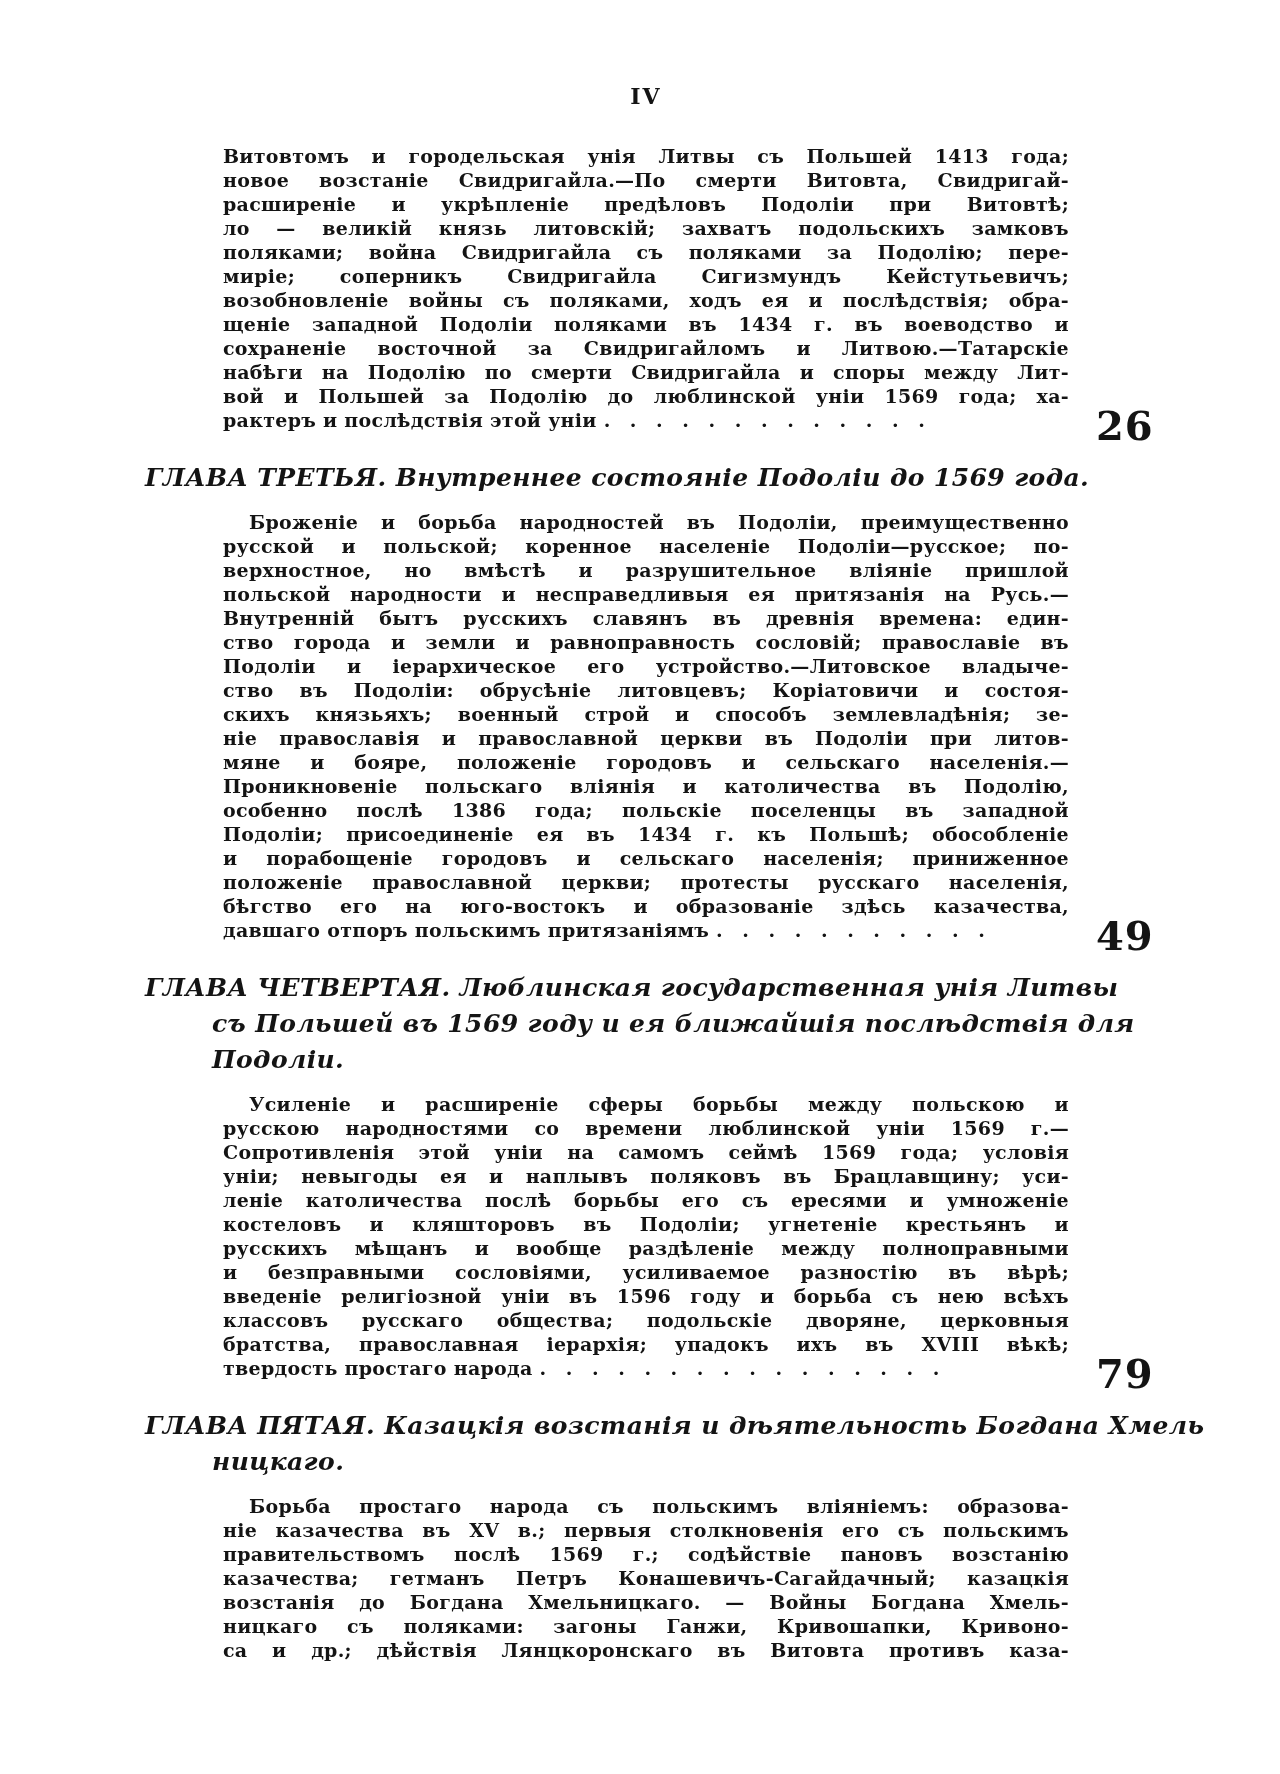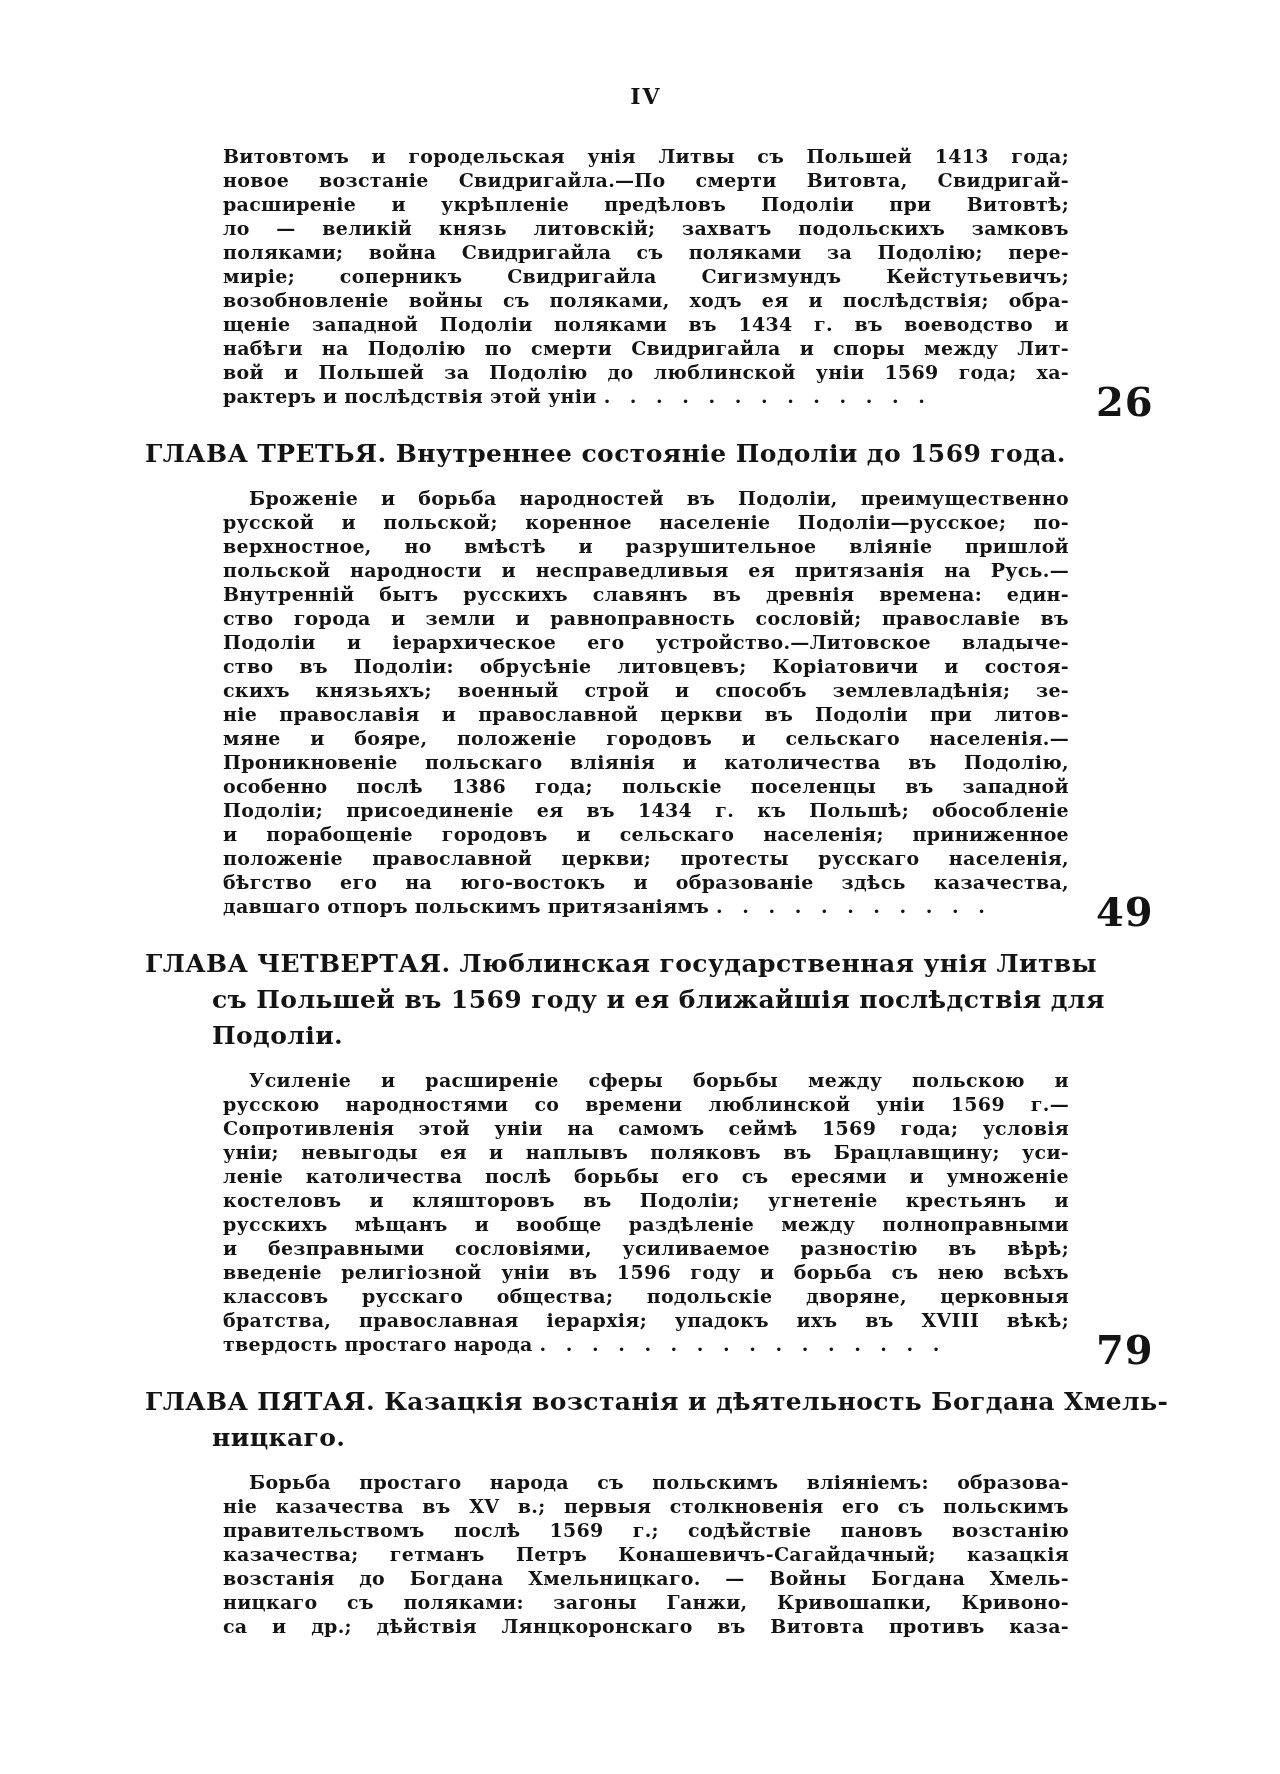--- a/index.html
+++ b/index.html
@@ -39,20 +39,21 @@
   }
   .heading {
     margin-top: 28px;
     margin-bottom: 14px;
   }
   .heading-line {
     font-size: 25px;
     line-height: 36px;
     letter-spacing: 0.4px;
     white-space: nowrap;
+    font-style: italic;
   }
   .heading-line.first {
     margin-left: -67px;
   }
   .para {
     margin: 11px;
   }
   .bodyline {
     font-size: 19px;
     line-height: 24px;
@@ -85,20 +86,21 @@
       <section class="entry">
         <div class="para">
           <div class="bodyline">Витовтомъ и городельская унія Литвы съ Польшей 1413 года;</div>
           <div class="bodyline">новое возстаніе Свидригайла.—По смерти Витовта, Свидригай-</div>
           <div class="bodyline">расширеніе и укрѣпленіе предѣловъ Подоліи при Витовтѣ;</div>
           <div class="bodyline">ло — великій князь литовскій; захватъ подольскихъ замковъ</div>
           <div class="bodyline">поляками; война Свидригайла съ поляками за Подолію; пере-</div>
           <div class="bodyline">миріе; соперникъ Свидригайла Сигизмундъ Кейстутьевичъ;</div>
           <div class="bodyline">возобновленіе войны съ поляками, ходъ ея и послѣдствія; обра-</div>
           <div class="bodyline">щеніе западной Подоліи поляками въ 1434 г. въ воеводство и</div>
+          <div class="bodyline">сохраненіе восточной за Свидригайломъ и Литвою.—Татарскіе</div>
           <div class="bodyline">набѣги на Подолію по смерти Свидригайла и споры между Лит-</div>
           <div class="bodyline">вой и Польшей за Подолію до люблинской уніи 1569 года; ха-</div>
           <div class="bodyline leader">рактеръ и послѣдствія этой уніи . . . . . . . . . . . . .</div>
         </div>
         <div class="pagenum">26</div>
       </section>
       <section class="entry">
         <div class="heading">
           <div class="heading-line first">ГЛАВА ТРЕТЬЯ. Внутреннее состояніе Подоліи до 1569 года.</div>
         </div>

